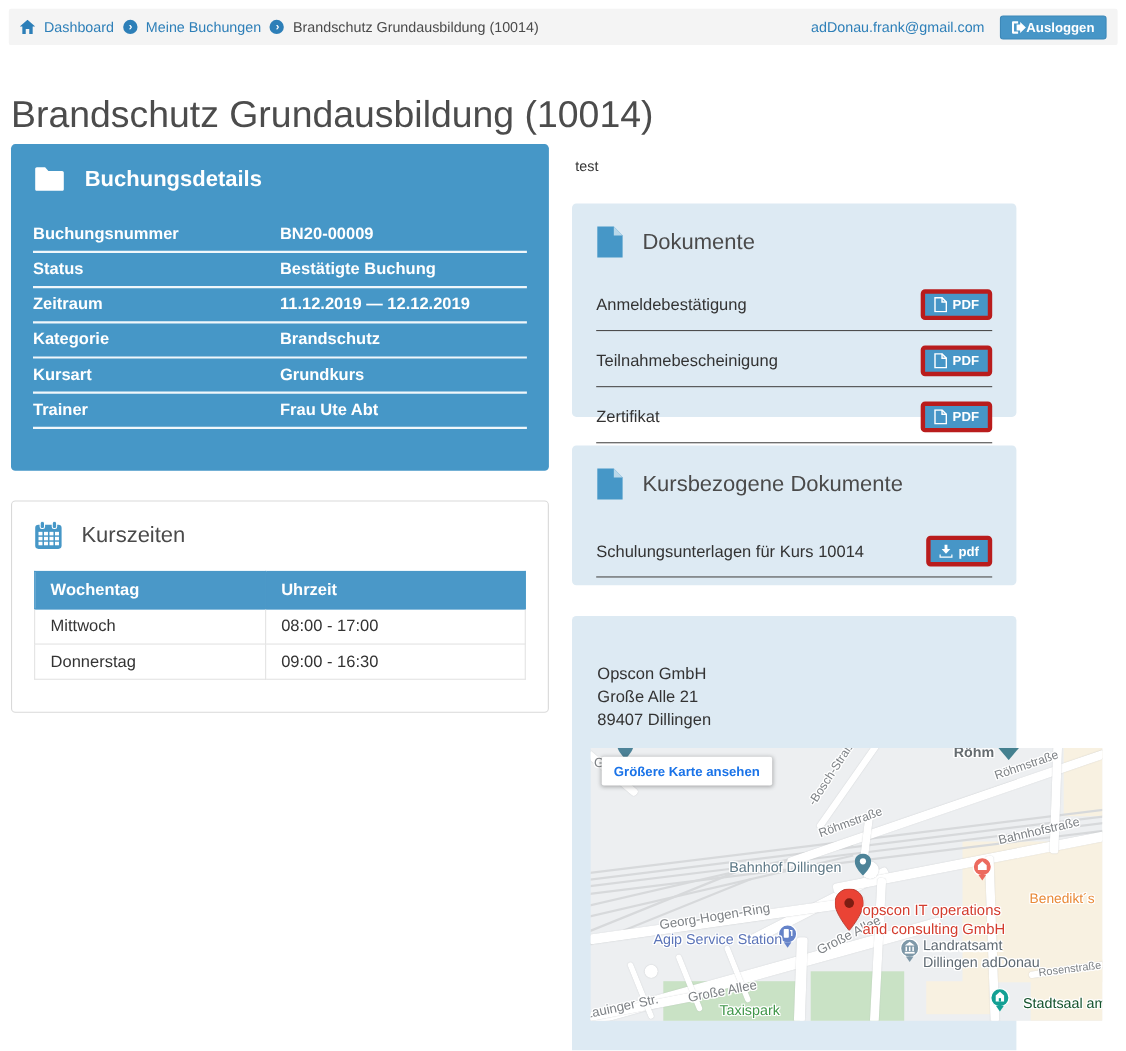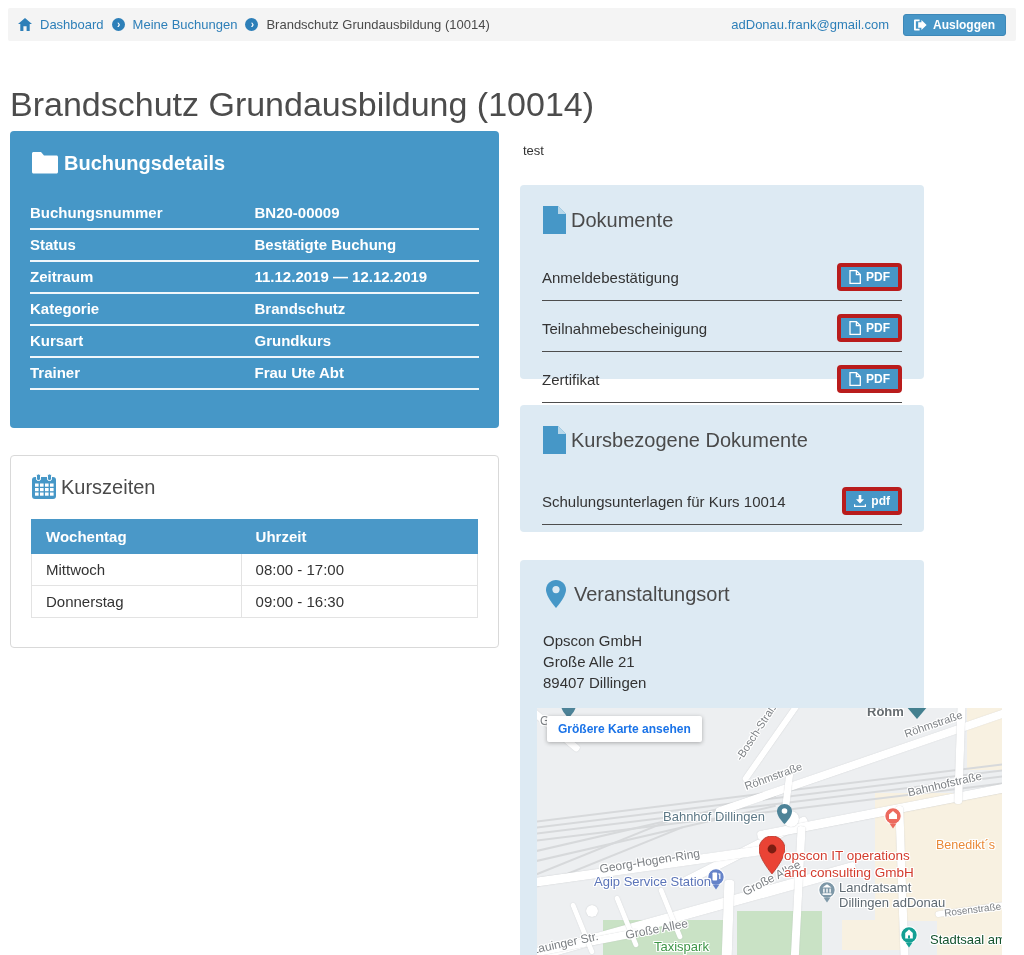--- a/index.html
+++ b/index.html
@@ -10,29 +10,29 @@
   .topbar{position:absolute;left:8px;top:8px;width:1008px;height:33px;background:#f4f4f4;
     border-radius:2px;display:flex;align-items:center;padding:0 10px;box-sizing:border-box;}
   .crumbs{display:flex;align-items:center;gap:8px;font-size:13px;}
   .crumb-link{color:#2d7fb8;text-decoration:none;cursor:pointer;}
   .crumb-current{color:#4a4a4a;}
   .crumb-sep{width:13px;height:13px;border-radius:50%;background:#2d7fb8;color:#fff;display:flex;
     align-items:center;justify-content:center;font-size:10px;font-weight:bold;line-height:1;padding-left:1px;box-sizing:border-box;}
   .topbar-right{margin-left:auto;display:flex;align-items:center;gap:14px;}
   .email-link{color:#2d7fb8;font-size:13px;cursor:pointer;}
   .logout-btn{background:#4796c7;border:1px solid #3d88b8;color:#fff;font-size:12px;font-weight:bold;
-    border-radius:3px;padding:3px 10px;display:flex;align-items:center;gap:6px;cursor:pointer;font-family:inherit;}
+    border-radius:3px;padding:3px 10px;display:flex;align-items:center;gap:0;cursor:pointer;font-family:inherit;}
 
   
   .page-title{position:absolute;left:10px;top:62px;font-size:34px;font-weight:400;color:#4c4c4c;}
 
   
   .panel-blue{position:absolute;left:10px;top:131px;width:489px;height:297px;background:#4697c7;
     border-radius:4px;padding:20px;box-sizing:border-box;color:#fff;}
-  .phead{display:flex;align-items:center;gap:4px;}
+  .phead{display:flex;align-items:center;gap:17px;}
   .phead .ptitle{font-size:20px;}
   .panel-blue .ptitle{font-weight:600;}
   .booking-rows{margin-top:23px;}
   .booking-row{display:flex;font-size:15px;font-weight:600;padding:6px 0 7px;
     border-bottom:2px solid rgba(255,255,255,0.92);}
   .booking-row .lbl{width:50%;}
   .booking-row .val{width:50%;}
 
   
   .panel-white{position:absolute;left:10px;top:455px;width:489px;height:193px;background:#fff;
@@ -264,29 +264,20 @@
                 <path d="M0.5 9.2 V11.5 H11.5 V9.2" fill="none" stroke="#fff" stroke-width="1.4"></path>
               </svg>
           </span>
           <span>pdf</span>
         </button>
       </div>
     </div>
   </div>
 
   <div class="panel-light" id="venue-panel">
-    <div class="phead">
-      <span style="display:flex;margin-left:3px;margin-right:4px;">
-        <svg width="20" height="28" viewBox="0 0 20 28">
-            <path d="M10 0 C4.5 0 0 4.4 0 9.8 C0 17 10 28 10 28 C10 28 20 17 20 9.8 C20 4.4 15.5 0 10 0 Z" fill="#4697c7"></path>
-            <circle cx="10" cy="9.6" r="3.6" fill="#ddeaf3"></circle>
-          </svg>
-      </span>
-      <span class="ptitle">Veranstaltungsort</span>
-    </div>
     <div class="address">
       <div>Opscon GmbH</div>
       <div>Große Alle 21</div>
       <div>89407 Dillingen</div>
     </div>
 
     <div class="map">
 
       <div class="block" style="left:338px;top:85px;width:128px;height:128px;"></div>
       <div class="block" style="left:430px;top:-8px;width:36px;height:70px;"></div>

